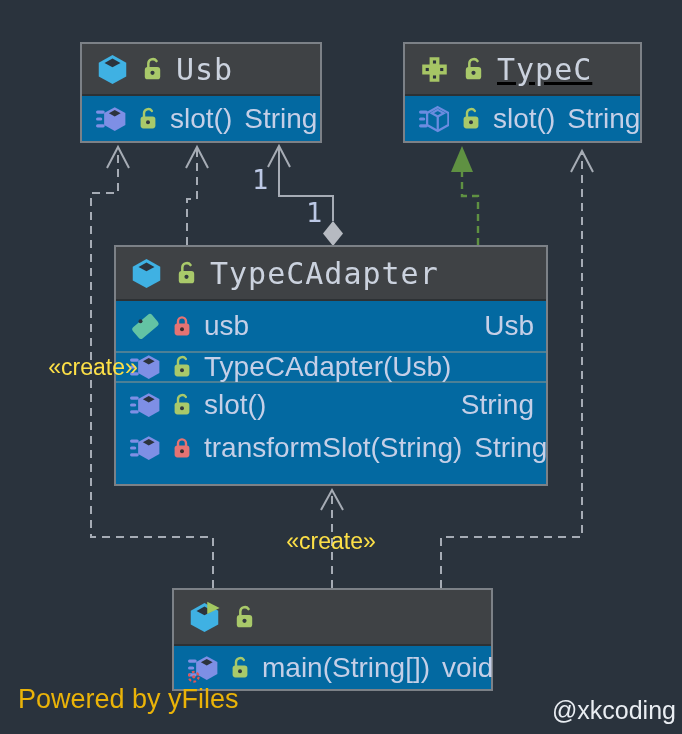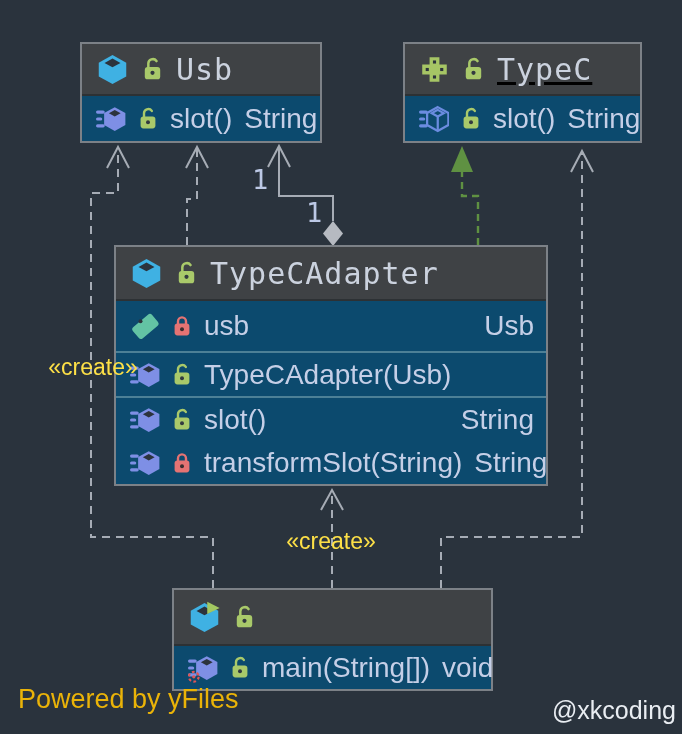--- a/index.html
+++ b/index.html
@@ -1,19 +1,19 @@
 <!DOCTYPE html>
 <html><head>
 <meta charset="utf-8">
 <style>
   html,body{margin:0;padding:0;background:#2a333d;}
   .canvas{position:relative;width:682px;height:734px;background:#2a333d;overflow:hidden;
           font-family:"Liberation Sans",sans-serif;}
   .edges{position:absolute;left:0;top:0;}
-  .class-node{position:absolute;background:#0c4a6e;border:2px solid #7c8187;box-sizing:border-box;}
+  .class-node{position:absolute;background:#0369a1;border:2px solid #7c8187;box-sizing:border-box;}
   .node-header{display:flex;align-items:center;gap:13px;padding:0 12px 0 14px;background:#3f4245;
                border-bottom:2px solid #2d3134;}
   .title{font-family:"DejaVu Sans Mono",monospace;font-size:30px;letter-spacing:1px;color:#cbd2de;white-space:nowrap;}
   .member-row{display:flex;align-items:center;gap:12px;padding:0 12px 0 14px;
               font-size:28px;color:#c5cfe7;white-space:nowrap;}
   .type-right{margin-left:auto;}
   .sep-teal{height:2px;background:#4d8096;}
   .ic{display:flex;flex:0 0 auto;}
   .edge-label{position:absolute;font-size:23px;color:#fde047;transform:translateX(-50%);white-space:nowrap;}
   .mult-label{position:absolute;font-family:"DejaVu Sans Mono",monospace;font-size:27px;color:#bcc8e5;}
@@ -179,21 +179,21 @@
         <svg viewBox="0 0 20 24" width="20" height="24">
           <path d="M6,10.4 V7.4 a4,4 0 0 1 8,0 V10.4" fill="none" stroke="#e57373" stroke-width="2.4" stroke-linecap="round"></path>
           <rect x="2.6" y="9.6" width="14.8" height="11.8" rx="2.8" fill="#e57373"></rect>
           <circle cx="10" cy="15.2" r="2" fill="#3a2e30"></circle>
         </svg>
       </span>
       <span>usb</span>
       <span class="type-right">Usb</span>
     </div>
     <div class="sep-teal"></div>
-    <div class="member-row" style="height:43px;border-radius:16px;">
+    <div class="member-row" style="height:28px;border-radius:16px;">
       <span class="ic">
         <svg viewBox="0 0 24 24" width="30" height="30">
           <g fill="#7e8fe5">
             <rect x="0" y="5.2" width="7" height="2.5" rx="1.25"></rect>
             <rect x="0" y="10.7" width="5" height="2.5" rx="1.25"></rect>
             <rect x="0" y="16.2" width="7" height="2.5" rx="1.25"></rect>
           </g>
           <polygon points="15,2.5 23.5,7.2 23.5,16.8 15,21.5 6.5,16.8 6.5,7.2" fill="#7e8fe5"></polygon>
           <polygon points="15,4.7 19.7,7.3 15,9.9 10.3,7.3" fill="#2c333c"></polygon>
         </svg>

